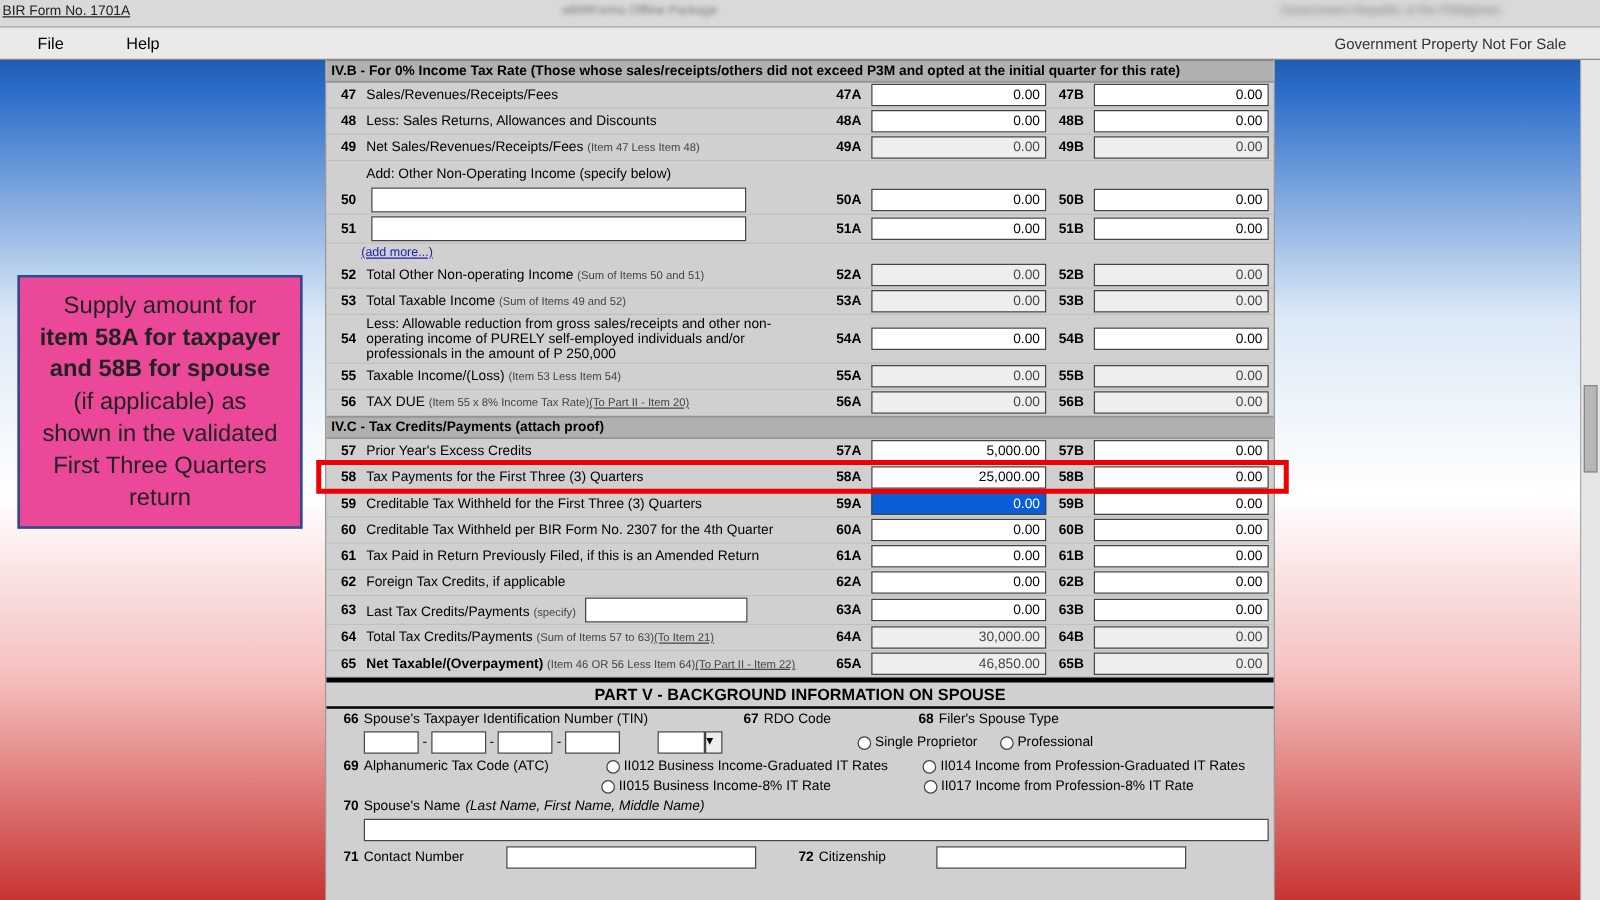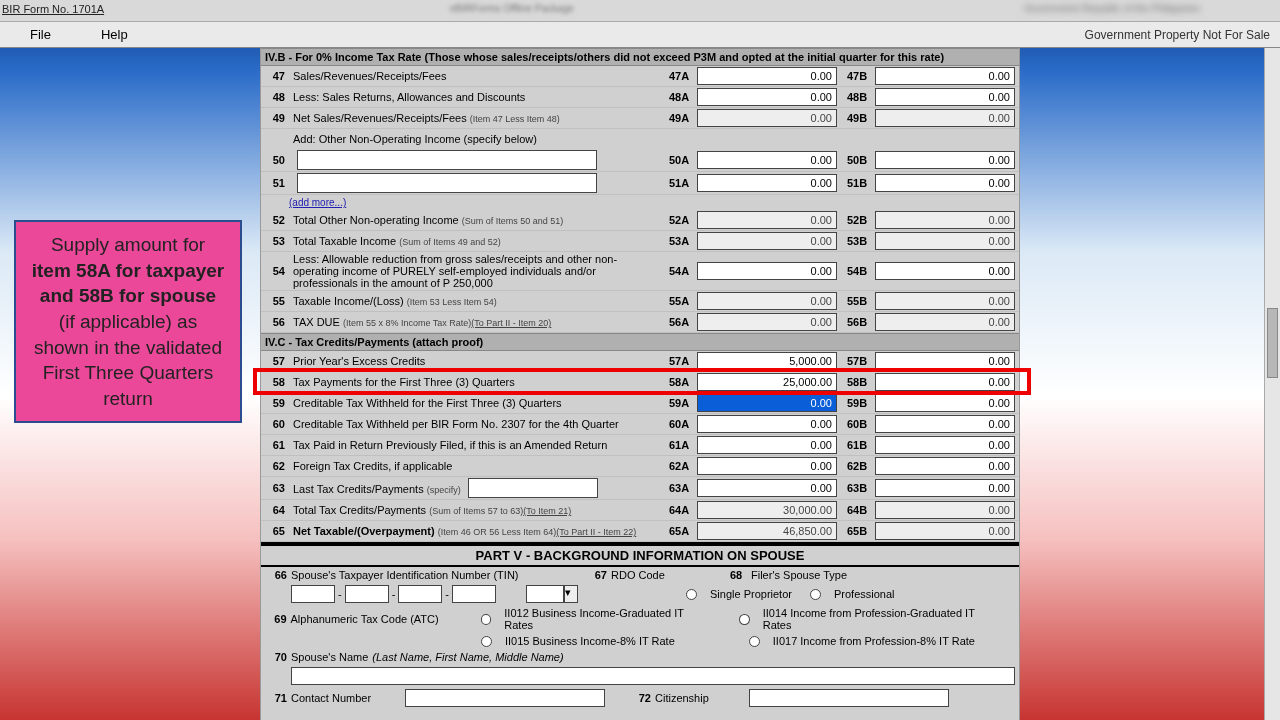--- a/index.html
+++ b/index.html
@@ -14,21 +14,21 @@
   }
   .titlebar .title { position:absolute; top:3px; left:2px;text-decoration:underline; }
   .titlebar .bluredbits { position:absolute; left:450px; top:3px; color:#777; filter:blur(2px); font-size:10px; }
   .titlebar .bluredbits2 { position:absolute; right:80px; top:3px; color:#777; filter:blur(3px); font-size:10px; }
   .menubar {
     height:26px; background:#eaeaea; border-bottom:1px solid #888;
     font-size:13px; color:#000; display:flex; align-items:center; gap:50px; padding-left:30px;
     position:relative;
   }
   .menubar .spacer { flex:1; }
-  .menubar .rightlabel { position:absolute; right:10px; font-size:12px; color:#333; }
+  .menubar .rightlabel { position:absolute; right:27px; font-size:12px; color:#333; }
 
   .page {
     position:absolute; top:48px; left:0; right:0; bottom:0;
     display:flex; justify-content:center;
   }
   .form {
     width:760px; background:#d0d0d0;
     font-size:11px; color:#000;
     border-left:1px solid #999; border-right:1px solid #999;
     overflow:hidden;
@@ -67,21 +67,21 @@
   }
   .callout strong { font-weight:bold; }
   .partv {
     border-top:4px solid #000; border-bottom:2px solid #000;
     font-weight:bold; font-size:13px; text-align:center; padding:2px 0;
     background:#d0d0d0;
   }
   .spouserow { display:flex; padding:2px 4px; align-items:center; gap:4px; font-size:11px; }
   .tin { display:inline-flex; gap:3px; align-items:center; }
   .tin input { width:44px; height:18px; border:1px solid #444; background:#fff; }
-  .radio { display:inline-flex; align-items:center; gap:13px; margin-right:14px; font-size:11px; }
+  .radio { display:inline-flex; align-items:center; gap:3px; margin-right:14px; font-size:11px; }
   .radio .dot { width:11px; height:11px; border:1px solid #444; border-radius:50%; background:#fff; }
   .longinput { border:1px solid #444; background:#fff; height:18px; }
   .scrollbar { position:absolute; top:48px; right:0; width:16px; bottom:0; background:#e6e6e6; border-left:1px solid #aaa; }
   .scrollbar .thumb { position:absolute; left:2px; right:2px; top:260px; height:70px; background:#b7b7b7; border:1px solid #888; }
 </style>
 </head>
 <body>
 
 <div class="titlebar">
   <span class="title">BIR Form No. 1701A</span>
@@ -273,21 +273,21 @@
         <input class="inp ro" value="0.00" style="">
       </div>
 
     <div class="partv">PART V - BACKGROUND INFORMATION ON SPOUSE</div>
 
     <div class="spouserow">
       <b style="width:22px;text-align:right;">66</b>
       <span style="width:230px;">Spouse's Taxpayer Identification Number (TIN)</span>
       <b style="width:22px;text-align:right;margin-left:60px;">67</b>
       <span style="width:70px;">RDO Code</span>
-      <b style="width:22px;text-align:center;margin-left:40px;">68</b>
+      <b style="width:22px;text-align:right;margin-left:40px;">68</b>
       <span>Filer's Spouse Type</span>
     </div>
     <div class="spouserow">
       <span style="width:22px;"></span>
       <span class="tin">
           <input style="">
           <span>-</span>
           <input style="">
           <span>-</span>
           <input style="">

